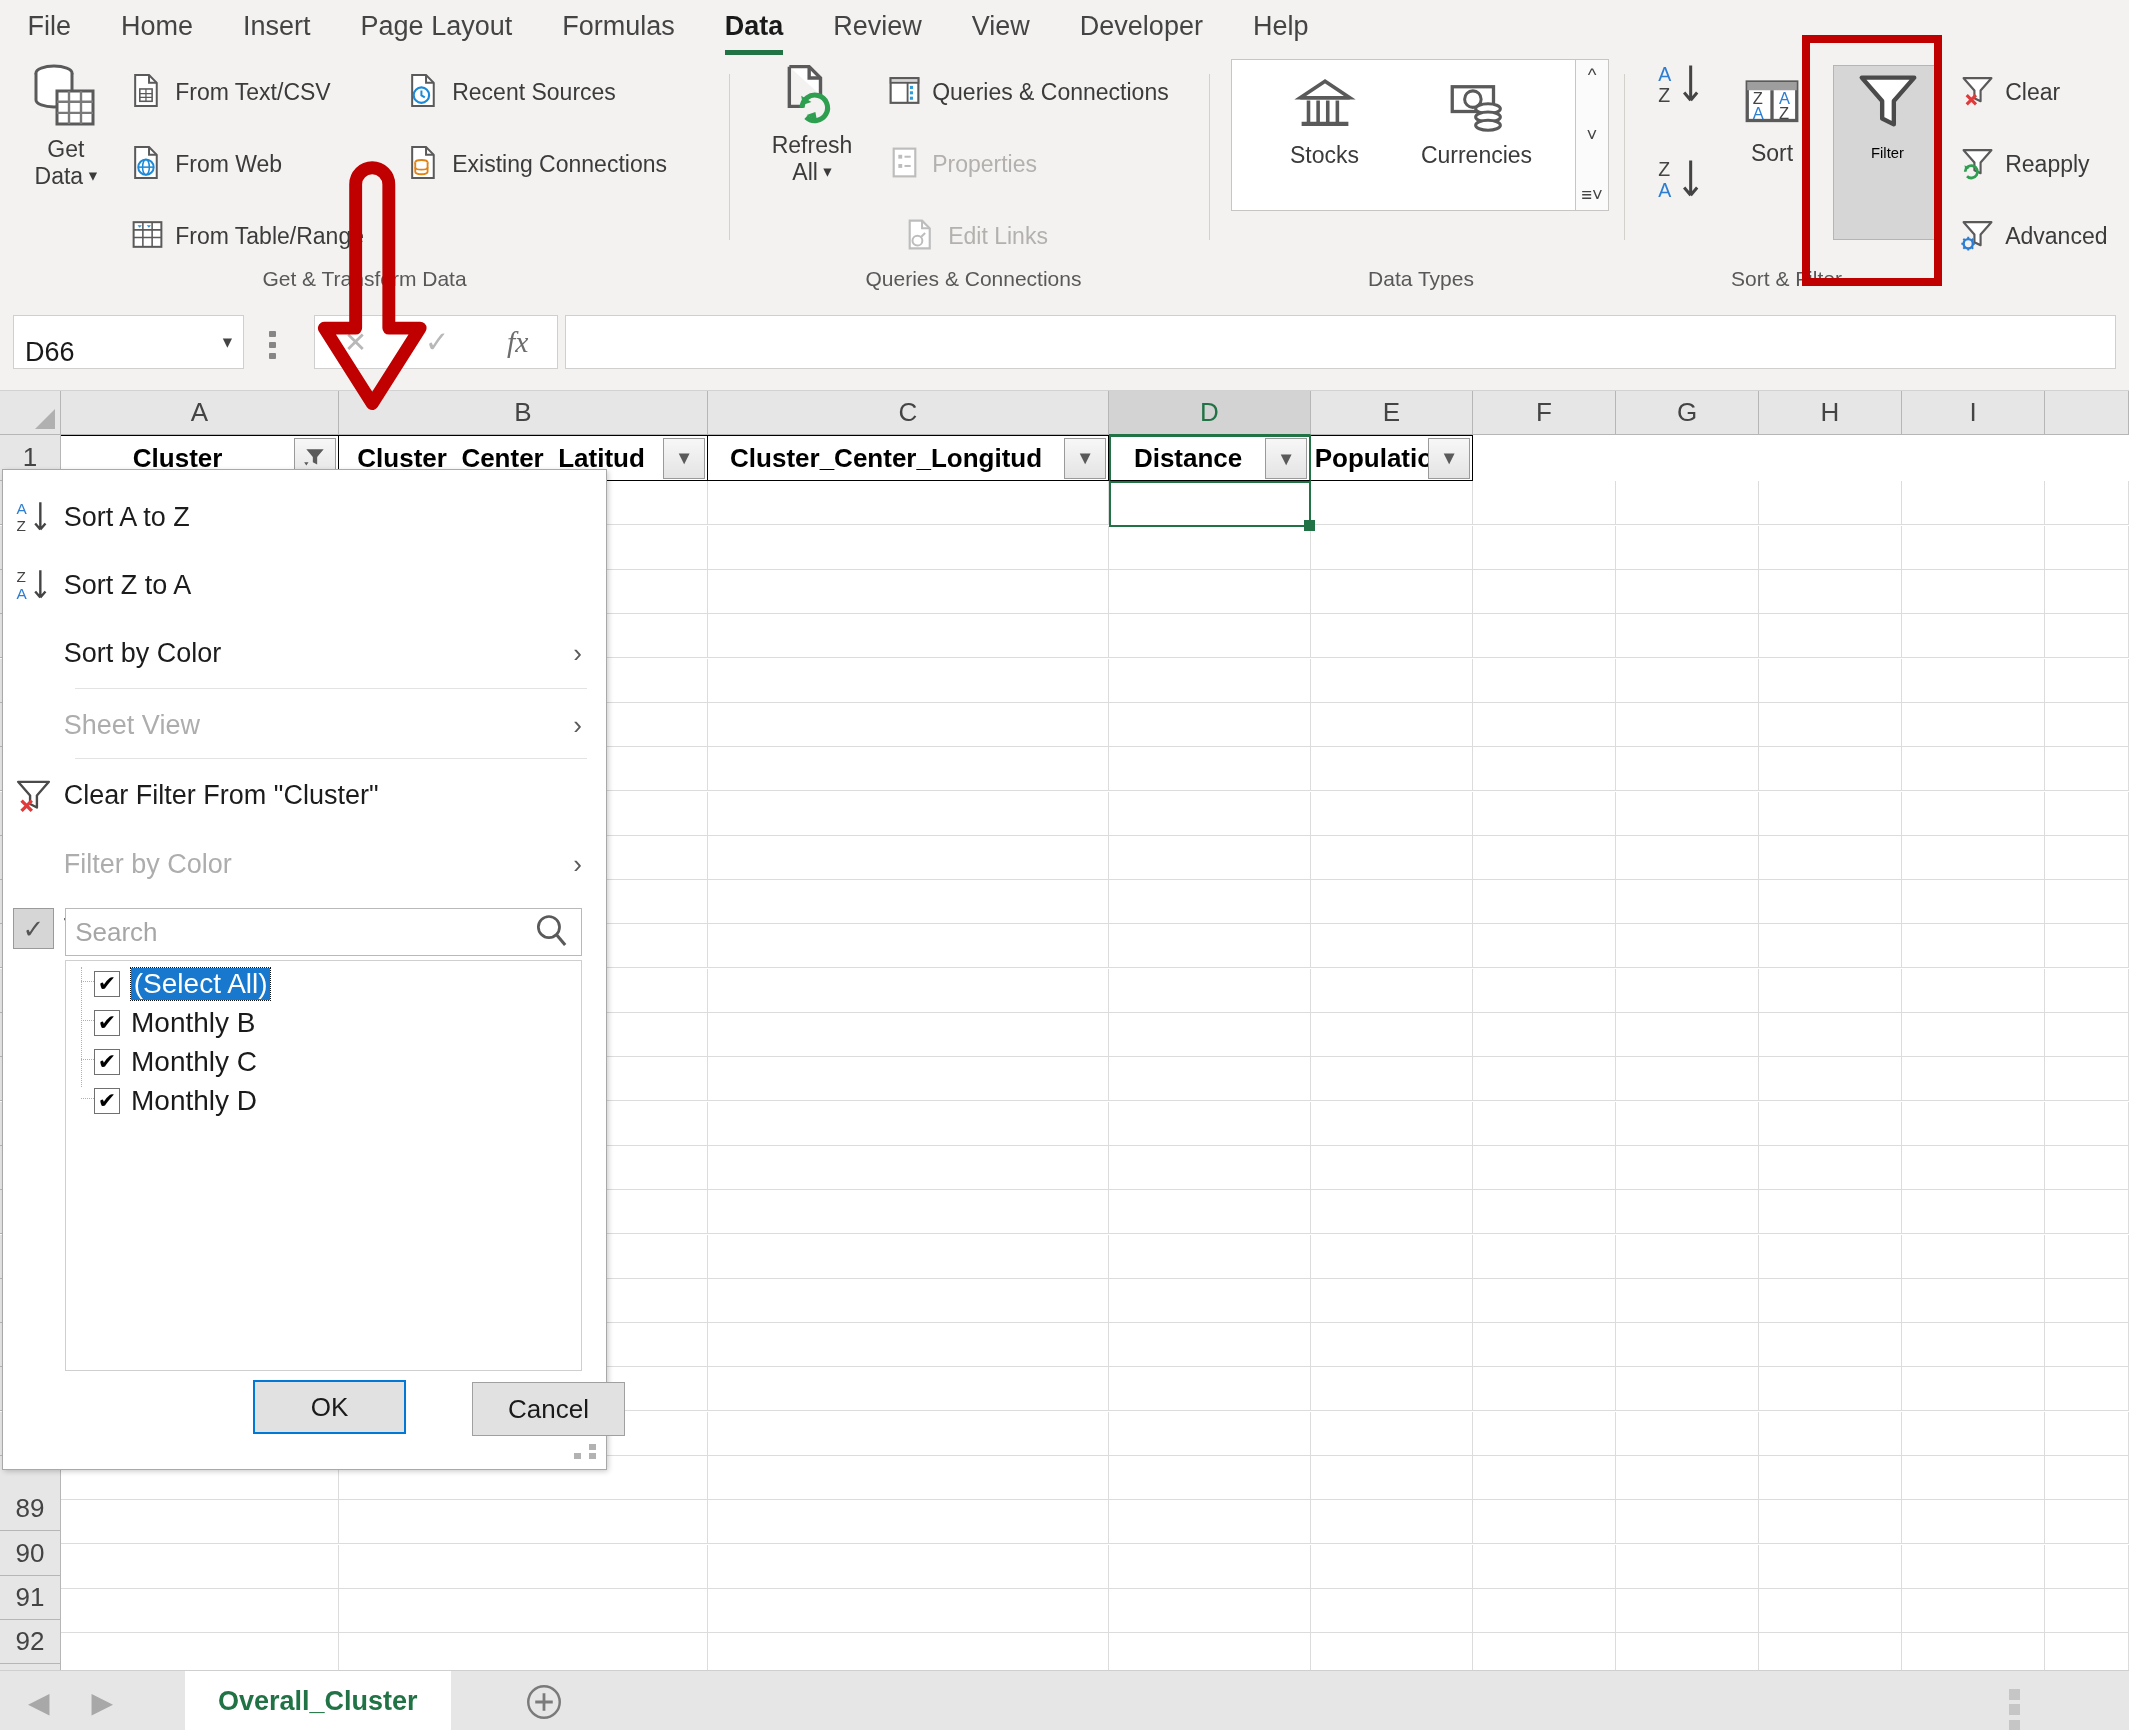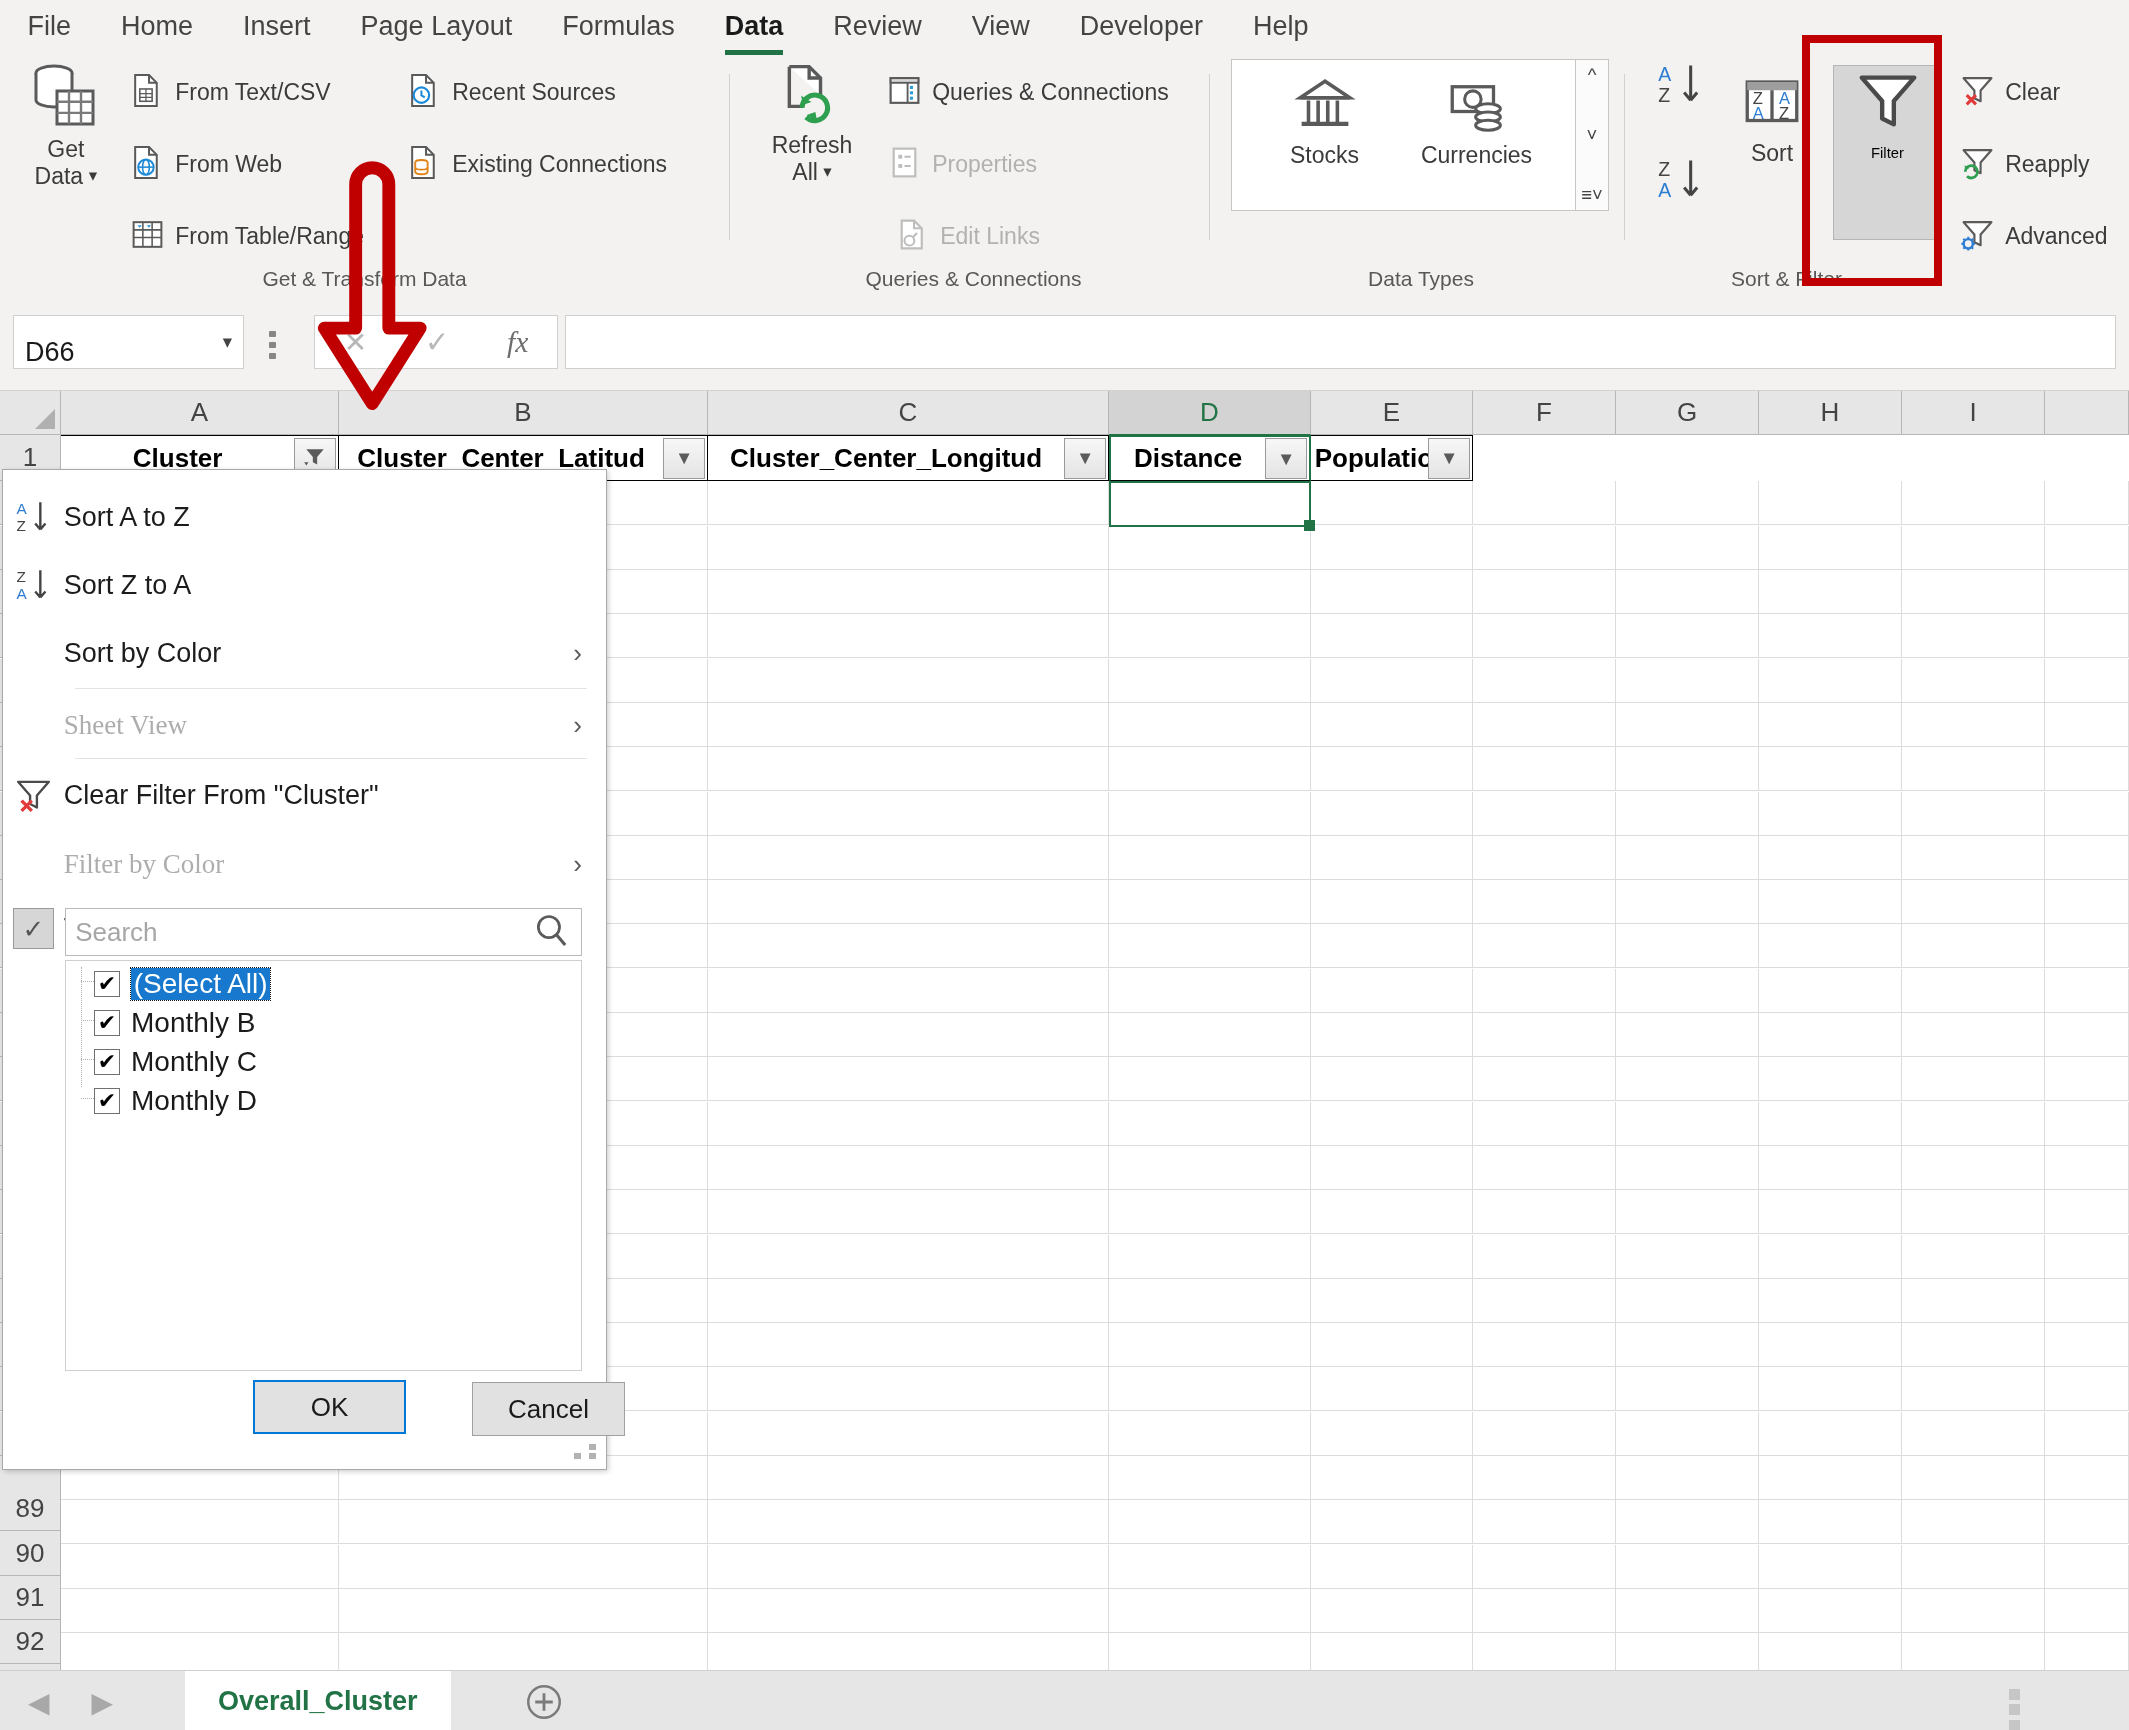--- a/index.html
+++ b/index.html
@@ -90,21 +90,21 @@
           display:flex; align-items:center; justify-content:center; flex:none; margin-right:1.8px; }
   .selcell { position:absolute; border:2.8px solid #217346; background:#fff; }
   .selcell::after { content:""; position:absolute; right:-5.5px; bottom:-5.5px; width:11px;height:11px;background:#217346;}
 
   
   .fdrop { position:absolute; left:1.8px; top:469px; width:605px; height:1001px;
            background:#fff; border:0.9px solid #a9a9a9; box-shadow:1.8px 1.8px 5.5px rgba(0,0,0,.22); z-index:40;}
   .fmenu-item { position:absolute; left:0; width:605px; height:61px; display:flex; align-items:center; }
   .fmenu-item .ticon { width:61px; display:flex; align-items:center; justify-content:center; flex:none; }
   .fmenu-item .flabel { font-size:27px; color:#1c1c1c; }
-  .fmenu-item.dis .flabel { color:#adadad;font-family:Liberation Serif, serif; }
+  .fmenu-item.dis .flabel { color:#adadad; }
   .fmenu-item .arrow { position:absolute; right:26px; font-size:26px; color:#5a5a5a; }
   .fsep { position:absolute; left:72px; width:512px; height:0.9px; background:#e3e3e3; }
 
   .chkbox-sq { width:41px;height:41px;border:0.9px solid #9a9a9a;background:#d6d6d6;display:flex;align-items:center;justify-content:center;}
 
   .searchbox { position:absolute; left:65px; top:908px; width:517px; height:48px; background:#fff; border:0.9px solid #b9b9b9;
                display:flex; align-items:center; padding:0 9.2px; z-index:45;}
   .searchbox .ph { font-size:26px; color:#a6a6a6; flex:1; }
 
   .listbox { position:absolute; left:65px; top:960px; width:517px; height:411px; background:#fff; border:0.9px solid #cfcfcf; z-index:45;}
@@ -276,21 +276,21 @@
             <rect x="5" y="3" width="14" height="18" fill="#fff" stroke="#bdbdbd" stroke-width="1.4"></rect>
             <rect x="8" y="7" width="2.5" height="2.5" fill="#bdbdbd"></rect>
             <rect x="12" y="7.6" width="4" height="1.3" fill="#bdbdbd"></rect>
             <rect x="8" y="13" width="2.5" height="2.5" fill="#bdbdbd"></rect>
             <rect x="12" y="13.6" width="4" height="1.3" fill="#bdbdbd"></rect>
           </svg>
         </span>
         <span class="lbl">Properties</span>
       </div>
 
-      <div class="smallitem disabled" style="left:156px; top:164px;">
+      <div class="smallitem disabled" style="left:164px; top:164px;">
         <span class="ico">
           <svg width="37" height="37" viewBox="0 0 24 24">
             <path d="M5 3h8l5 5v13H5z" fill="#fff" stroke="#bdbdbd" stroke-width="1.4"></path>
             <path d="M13 3v5h5" fill="none" stroke="#bdbdbd" stroke-width="1.3"></path>
             <circle cx="10" cy="16" r="3.2" fill="none" stroke="#bdbdbd" stroke-width="1.3"></circle>
             <path d="M12 14l3-3" stroke="#bdbdbd" stroke-width="1.3"></path>
           </svg>
         </span>
         <span class="lbl">Edit Links</span>
       </div>

